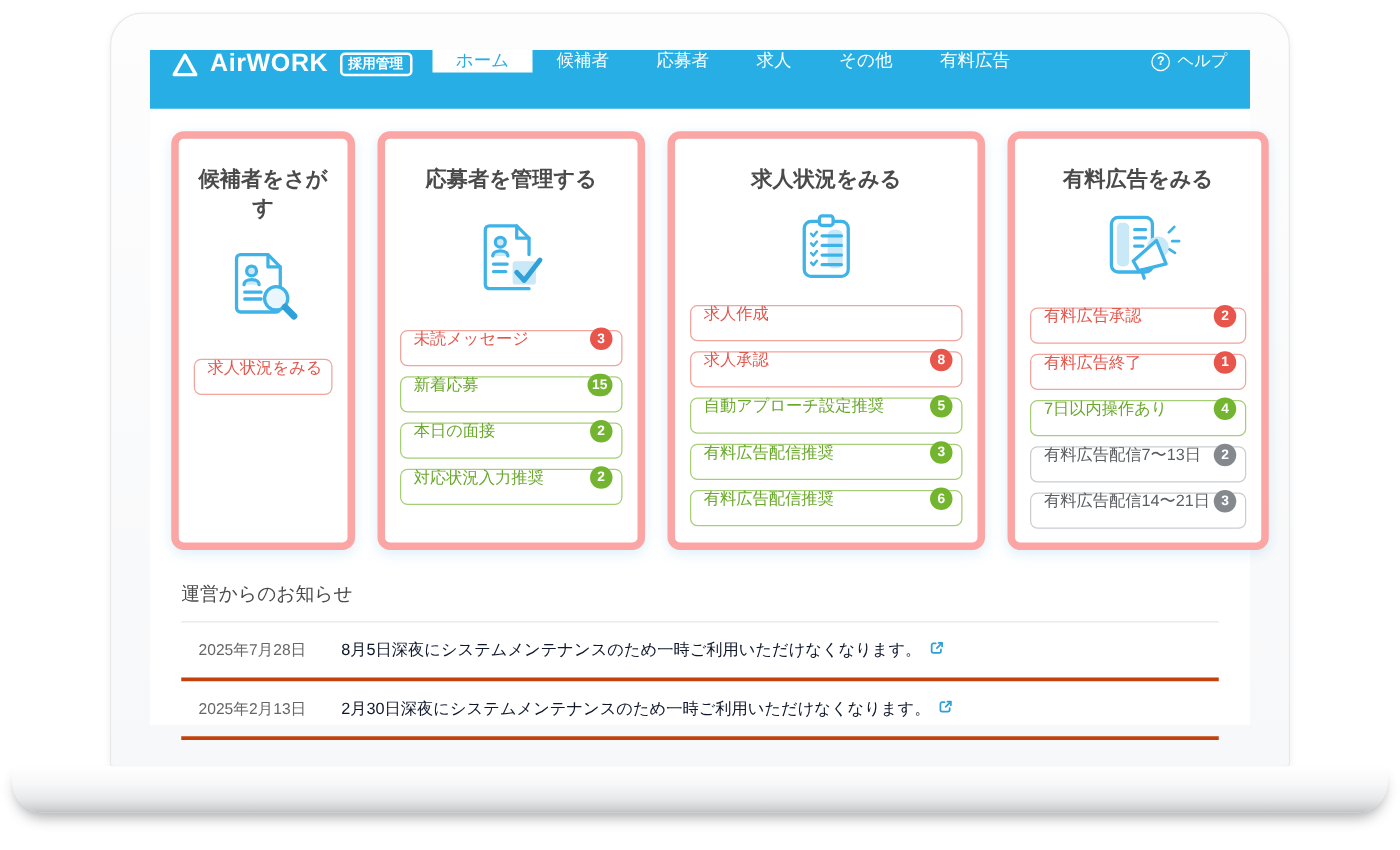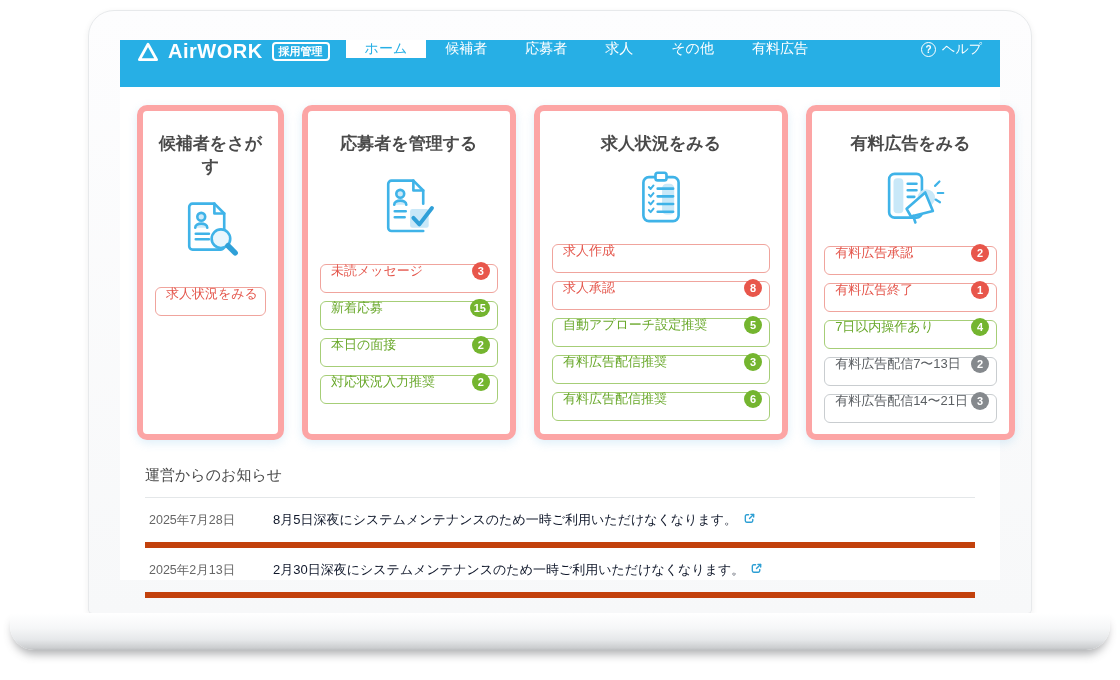--- a/index.html
+++ b/index.html
@@ -63,21 +63,21 @@
     display:flex; align-items:center; justify-content:center;
   }
   .chip-danger  .chip-badge { background:#E8564B; }
   .chip-success .chip-badge { background:#74B52F; }
   .chip-neutral .chip-badge { background:#85898D; }
 
   
   .news { margin:26px 25px 0; }
   .news-title { font-size:15px; color:#4a4a4a; font-weight:normal; margin-bottom:12px; }
   .news-list { list-style:none; border-top:1px solid #E4E7E9; }
-  .news-row { display:flex; align-items:center; gap:28px; padding:13px 4px; border-bottom:6px solid #c2410c; }
+  .news-row { display:flex; align-items:center; gap:28px; padding:13px 4px; border-bottom:3px solid #c2410c;text-align:right; }
   .news-date { font-size:12.5px; color:#666; white-space:nowrap; width:96px; }
   .news-link { font-size:13px; color:#0f172a; text-decoration:none; display:flex; align-items:center; gap:6px; cursor:pointer; }
 </style>
 </head>
 <body>
 
 <div class="stage">
   <div class="laptop-screen">
     <div class="app">
 

